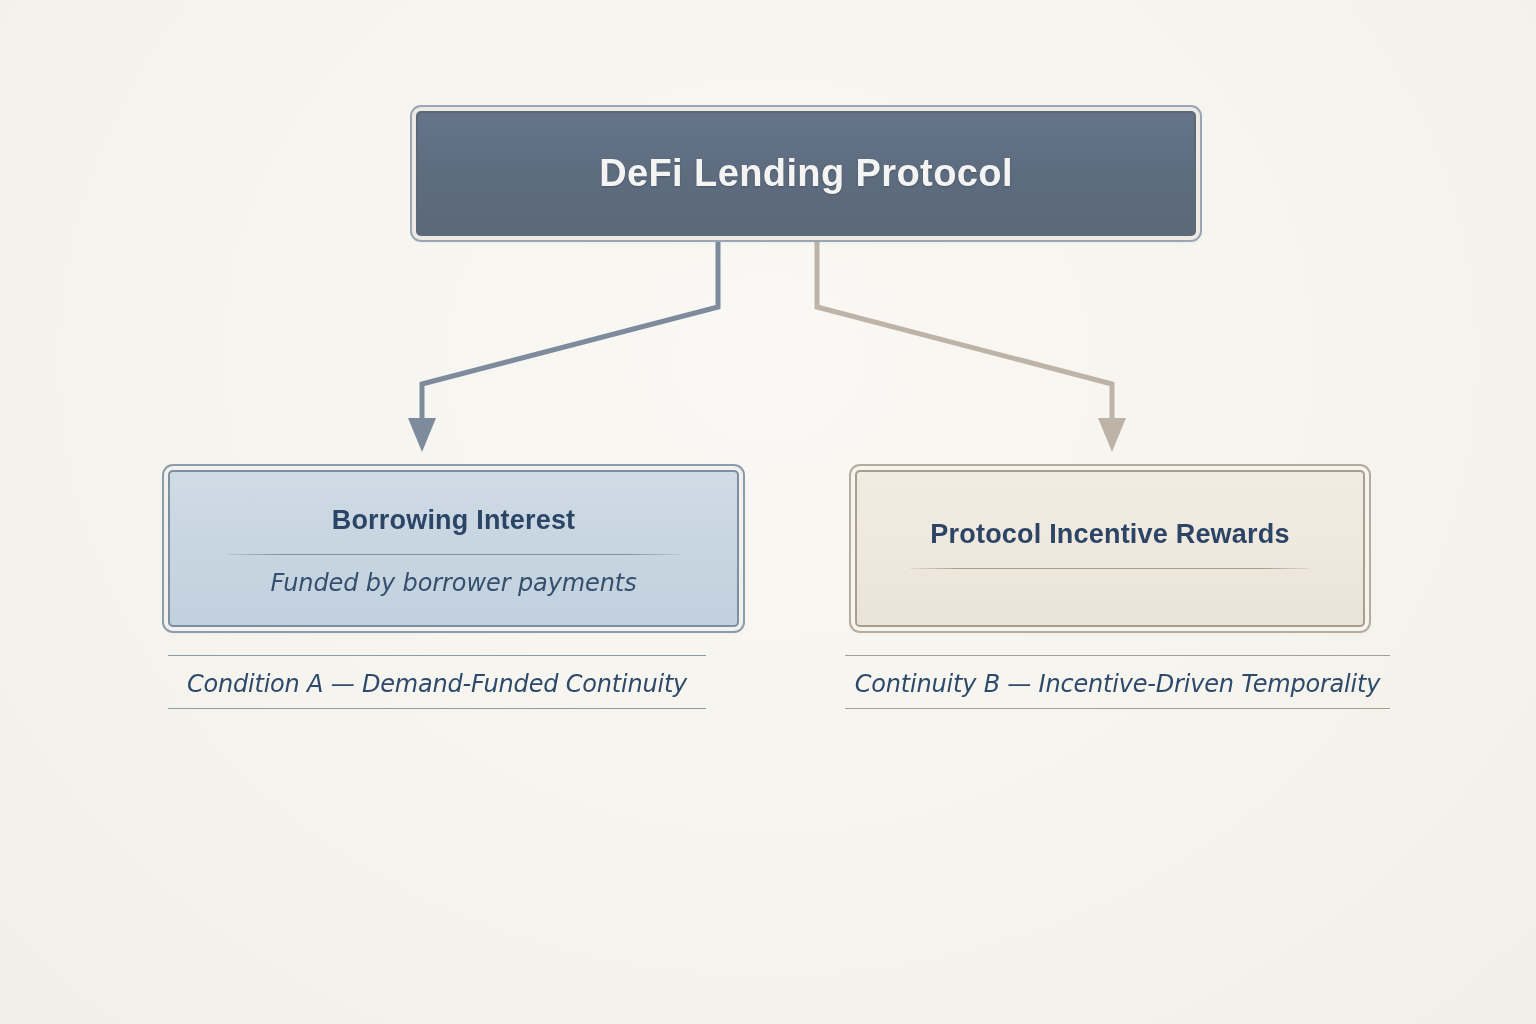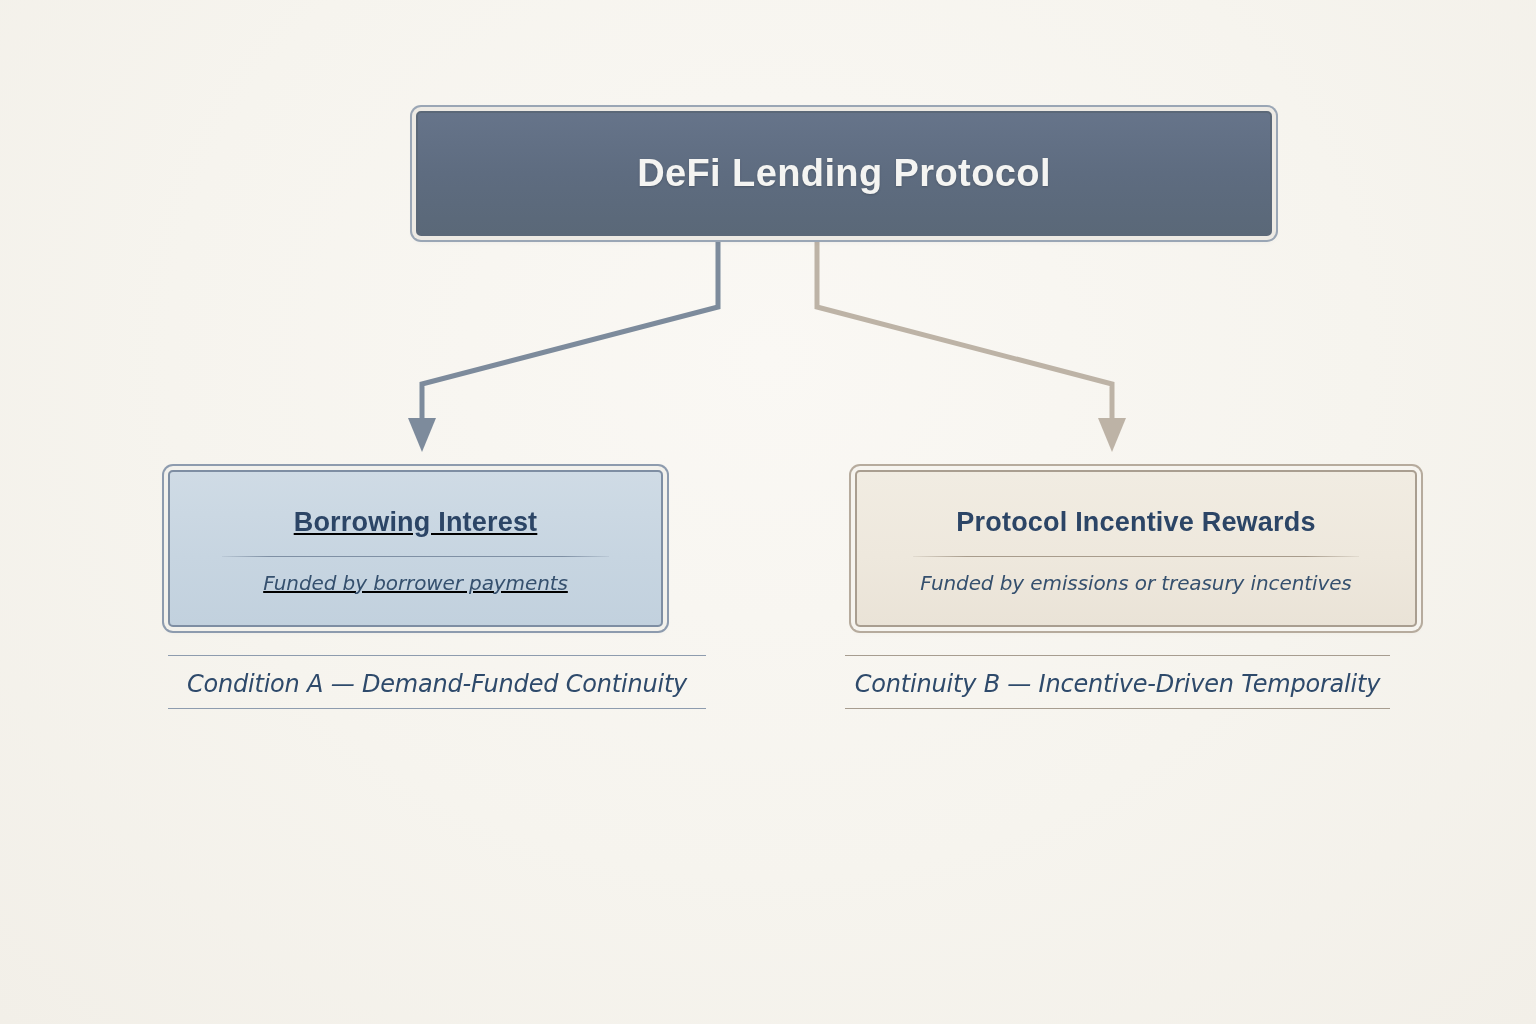--- a/index.html
+++ b/index.html
@@ -41,21 +41,21 @@
     display: flex;
     flex-direction: column;
     align-items: center;
     justify-content: center;
   }
 
   
   .node-root {
     left: 416px;
     top: 111px;
-    width: 856px;
+    width: 780px;
     height: 125px;
     background: linear-gradient(180deg, #66748a 0%, #5e6c80 50%, #5a6878 100%);
     border: 2px solid #5b6878;
     box-shadow:
       0 0 0 4px #edeae4,
       0 0 0 6px #9aa6b5,
       0 3px 7px rgba(90,100,118,0.22);
   }
   .node-root .node-title {
     font-size: 38px;
@@ -67,32 +67,31 @@
   }
 
   
   .node-child {
     top: 470px;
     height: 157px;
     padding: 14px 26px 18px;
   }
   .node-left {
     left: 168px;
-    width: 495px;
+    width: 571px;
     background: linear-gradient(180deg, #cfdbe5 0%, #c7d5e1 55%, #c2d1de 100%);
     border: 2px solid #7e8ea3;
     box-shadow:
       0 0 0 4px #f2f1ec,
       0 0 0 6px #8d9bae,
       0 3px 7px rgba(100,112,132,0.18);
-    text-decoration: underline;
   }
   .node-right {
     left: 855px;
-    width: 562px;
+    width: 510px;
     background: linear-gradient(180deg, #f1ece2 0%, #eee8dd 55%, #eae3d7 100%);
     border: 2px solid #a99e90;
     box-shadow:
       0 0 0 4px #f6f4ef,
       0 0 0 6px #b6ab9d,
       0 3px 7px rgba(130,120,106,0.16);
   }
 
   .node-child .node-title {
     font-size: 27px;
@@ -107,21 +106,21 @@
     height: 1px;
     margin: 18px 0 14px;
   }
   .node-left .node-divider {
     background: linear-gradient(90deg, rgba(120,136,156,0.15), #7f90a4 12%, #7f90a4 88%, rgba(120,136,156,0.15));
   }
   .node-right .node-divider {
     background: linear-gradient(90deg, rgba(160,148,132,0.15), #a89c8c 12%, #a89c8c 88%, rgba(160,148,132,0.15));
   }
   .node-subtitle {
-    font-size: 20px;
+    font-size: 24px;
     font-style: italic;
     color: #35506e;
     white-space: nowrap;
     font-family: "DejaVu Sans", sans-serif;
     letter-spacing: -0.1px;
     text-align: right;
   }
 
   
   .caption {
@@ -176,21 +175,20 @@
 
   <div class="node node-child node-left">
     <div class="node-title">Borrowing Interest</div>
     <div class="node-divider"></div>
     <div class="node-subtitle">Funded by borrower payments</div>
   </div>
 
   <div class="node node-child node-right">
     <div class="node-title">Protocol Incentive Rewards</div>
     <div class="node-divider"></div>
-    <div class="node-subtitle">Funded by emissions or treasury incentives</div>
   </div>
 
   <div class="caption caption-left">
     <div class="caption-text">Condition A — Demand-Funded Continuity</div>
   </div>
 
   <div class="caption caption-right">
     <div class="caption-text">Continuity B — Incentive-Driven Temporality</div>
   </div>
 

